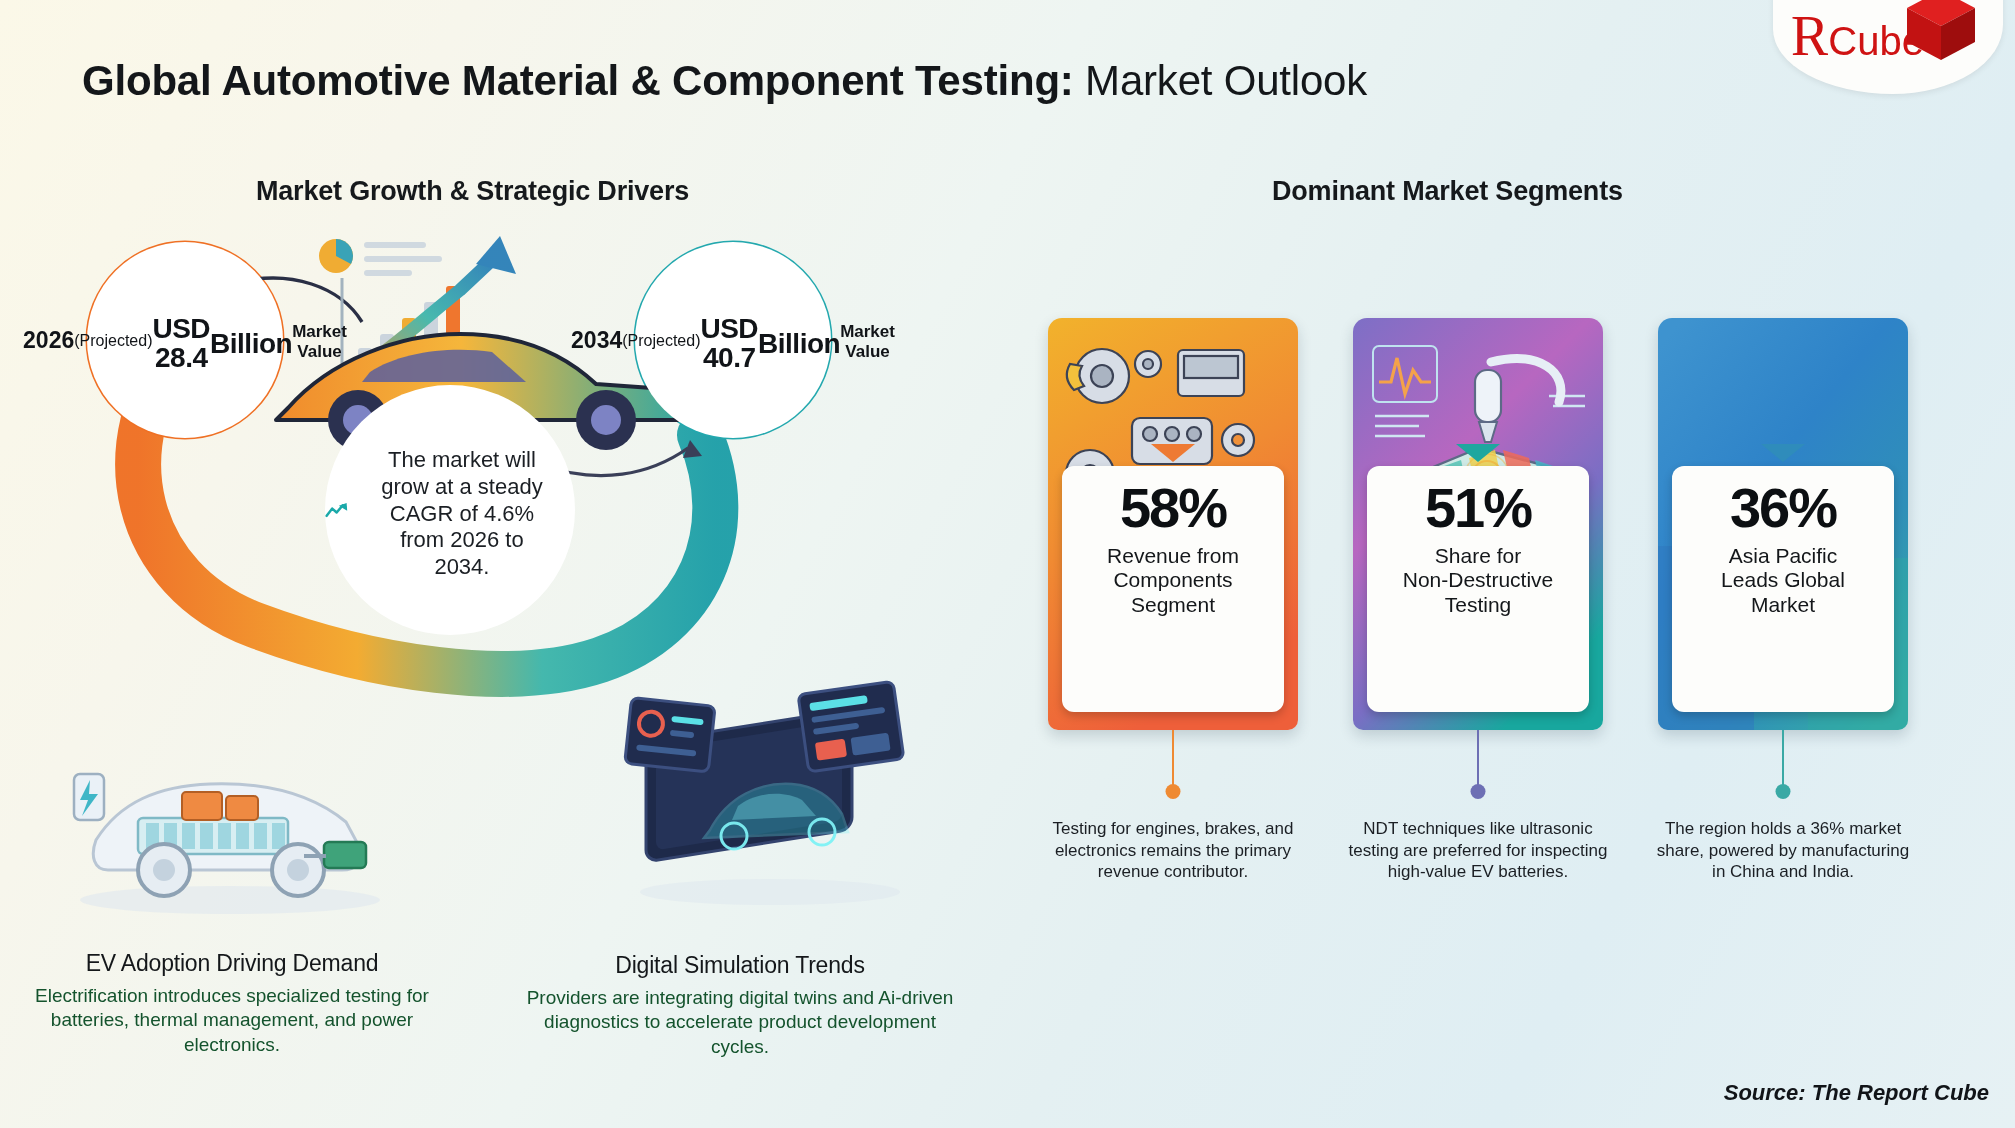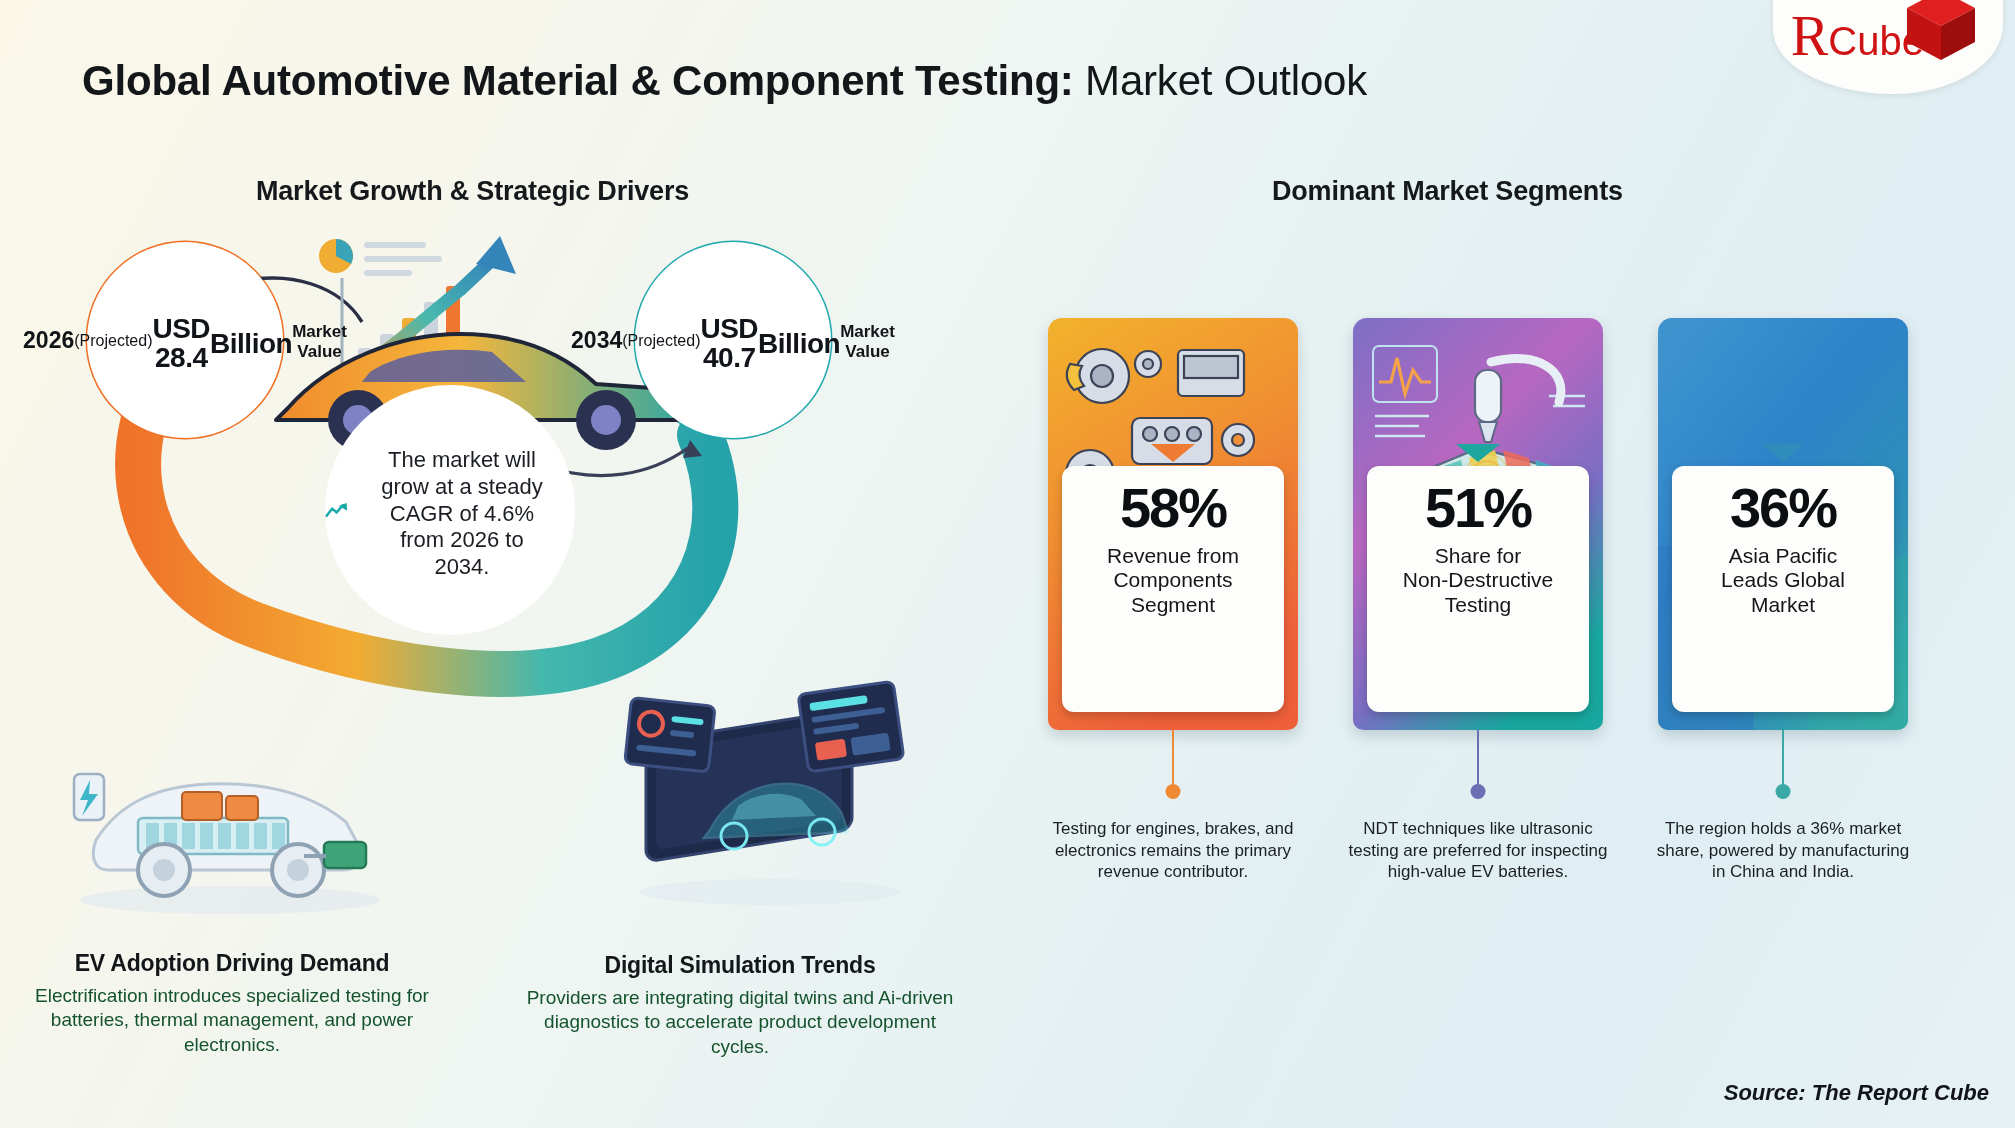--- a/index.html
+++ b/index.html
@@ -58,21 +58,21 @@
   #bub-mid  { left:285px; top:155px; width:250px; height:250px; }
 
   .b-year { font-size:23px; font-weight:bold; font-stretch:condensed; line-height:1.06; }
   .b-proj { font-size:16px; font-weight:400; line-height:1.2; margin-top:1px;}
   .b-val  { font-size:28px; font-weight:bold; line-height:1.03; margin-top:8px; letter-spacing:-.5px;}
   .b-sub  { font-size:17px; font-weight:bold; font-stretch:condensed; margin-top:4px; }
   .mid-text { font-size:22px; line-height:1.22; color:#1b1f24; padding:0 22px; margin-top:8px; }
 
   
   .cap { position:absolute; text-align:center; }
-  .cap h3 { font-size:23px; font-weight:bold; font-stretch:condensed; color:#14171a; letter-spacing:-.2px; }
+  .cap h3 { font-size:23px; font-weight:normal; font-stretch:condensed; color:#14171a; letter-spacing:-.2px; }
   .cap p  { font-size:19px; color:#14532d; line-height:1.28; margin-top:7px; }
   #cap-ev  { left:22px;  top:950px; width:420px; }
   #cap-dig { left:520px; top:952px; width:440px; }
 
   
   .cards { position:absolute; left:1048px; top:318px; width:930px; height:560px; }
   .card { position:absolute; top:0; width:250px; height:412px; }
 
   .card-body {
     position:absolute; inset:0; border-radius:14px 14px 10px 10px; overflow:hidden;

